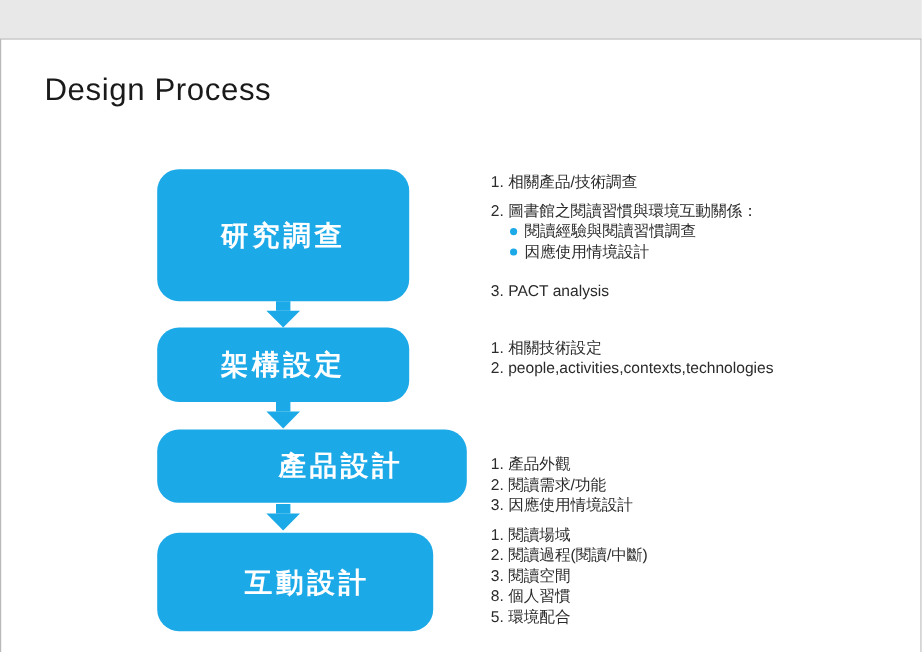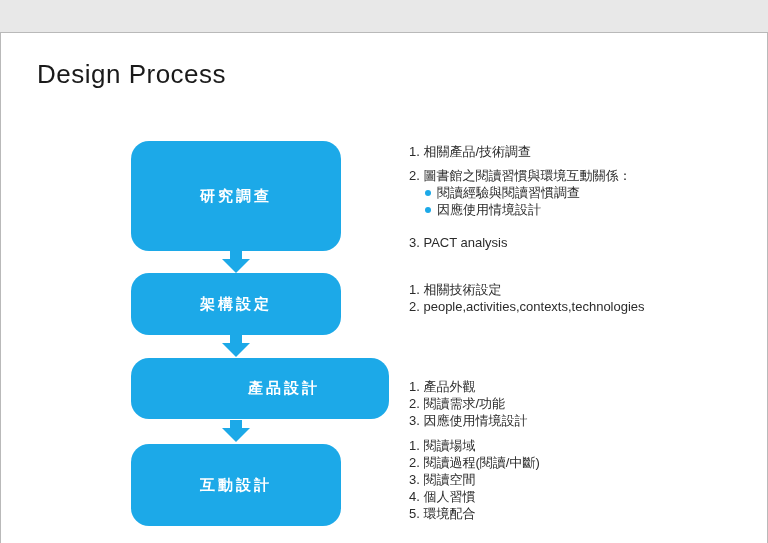--- a/index.html
+++ b/index.html
@@ -30,28 +30,28 @@
   .step-box {
     position: absolute;
     left: 130px;
     width: 210px;
     background: var(--accent);
     border-radius: 18px;
     display: flex;
     align-items: center;
     justify-content: center;
     color: #ffffff;
-    font-size: 15px;
+    font-size: 23px;
     font-weight: 700;
     letter-spacing: 3px;
   }
   .box-1 { top: 108px; height: 110px; }
   .box-2 { top: 240px; height: 62px; }
   .box-3 { top: 325px; height: 61px; padding-left: 48px; }
-  .box-4 { top: 411px; height: 82px; }
+  .box-4 { top: 411px; height: 82px; padding-left: 20px; }
 
   .arrow {
     position: absolute;
     left: 217px;
     width: 36px;
     display: flex;
     flex-direction: column;
     align-items: center;
   }
   .arrow-1 { top: 218px; }
@@ -159,17 +159,17 @@
   <div class="notes notes-3">
     <div class="note-line">1. 產品外觀</div>
     <div class="note-line">2. 閱讀需求/功能</div>
     <div class="note-line">3. 因應使用情境設計</div>
   </div>
 
   <div class="notes notes-4">
     <div class="note-line">1. 閱讀場域</div>
     <div class="note-line">2. 閱讀過程(閱讀/中斷)</div>
     <div class="note-line">3. 閱讀空間</div>
-    <div class="note-line">4. 個人習慣</div>
+    <div class="note-line">8. 個人習慣</div>
     <div class="note-line">5. 環境配合</div>
   </div>
 
 </div>
 
 </body></html>

